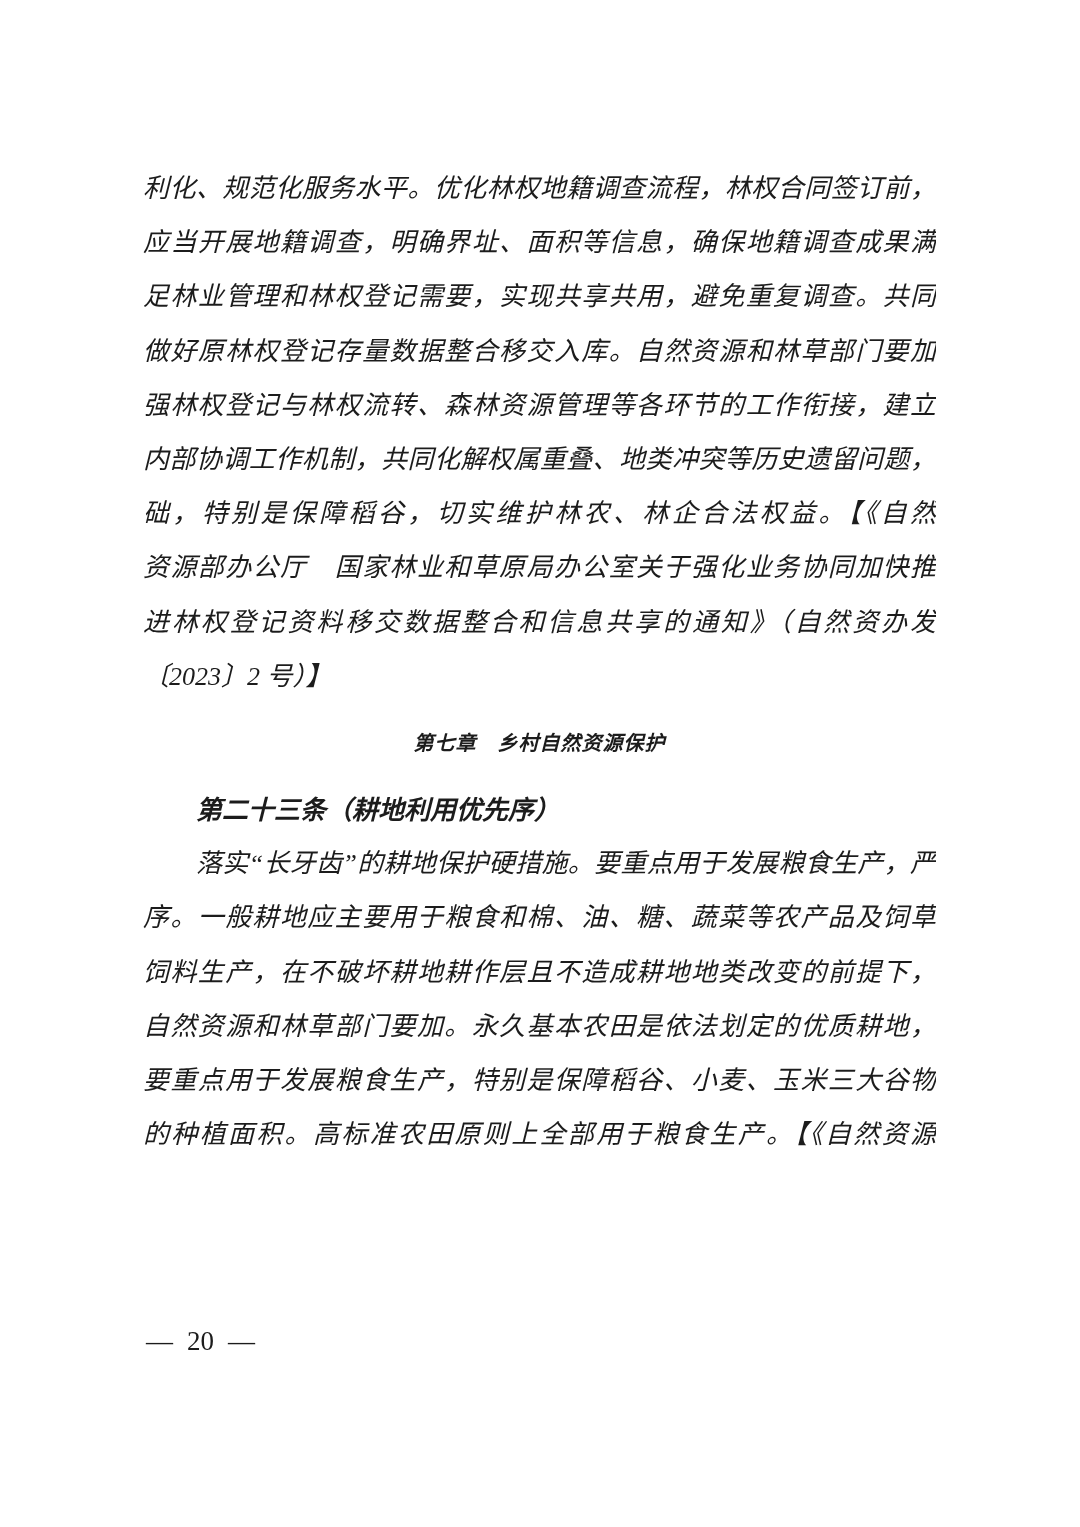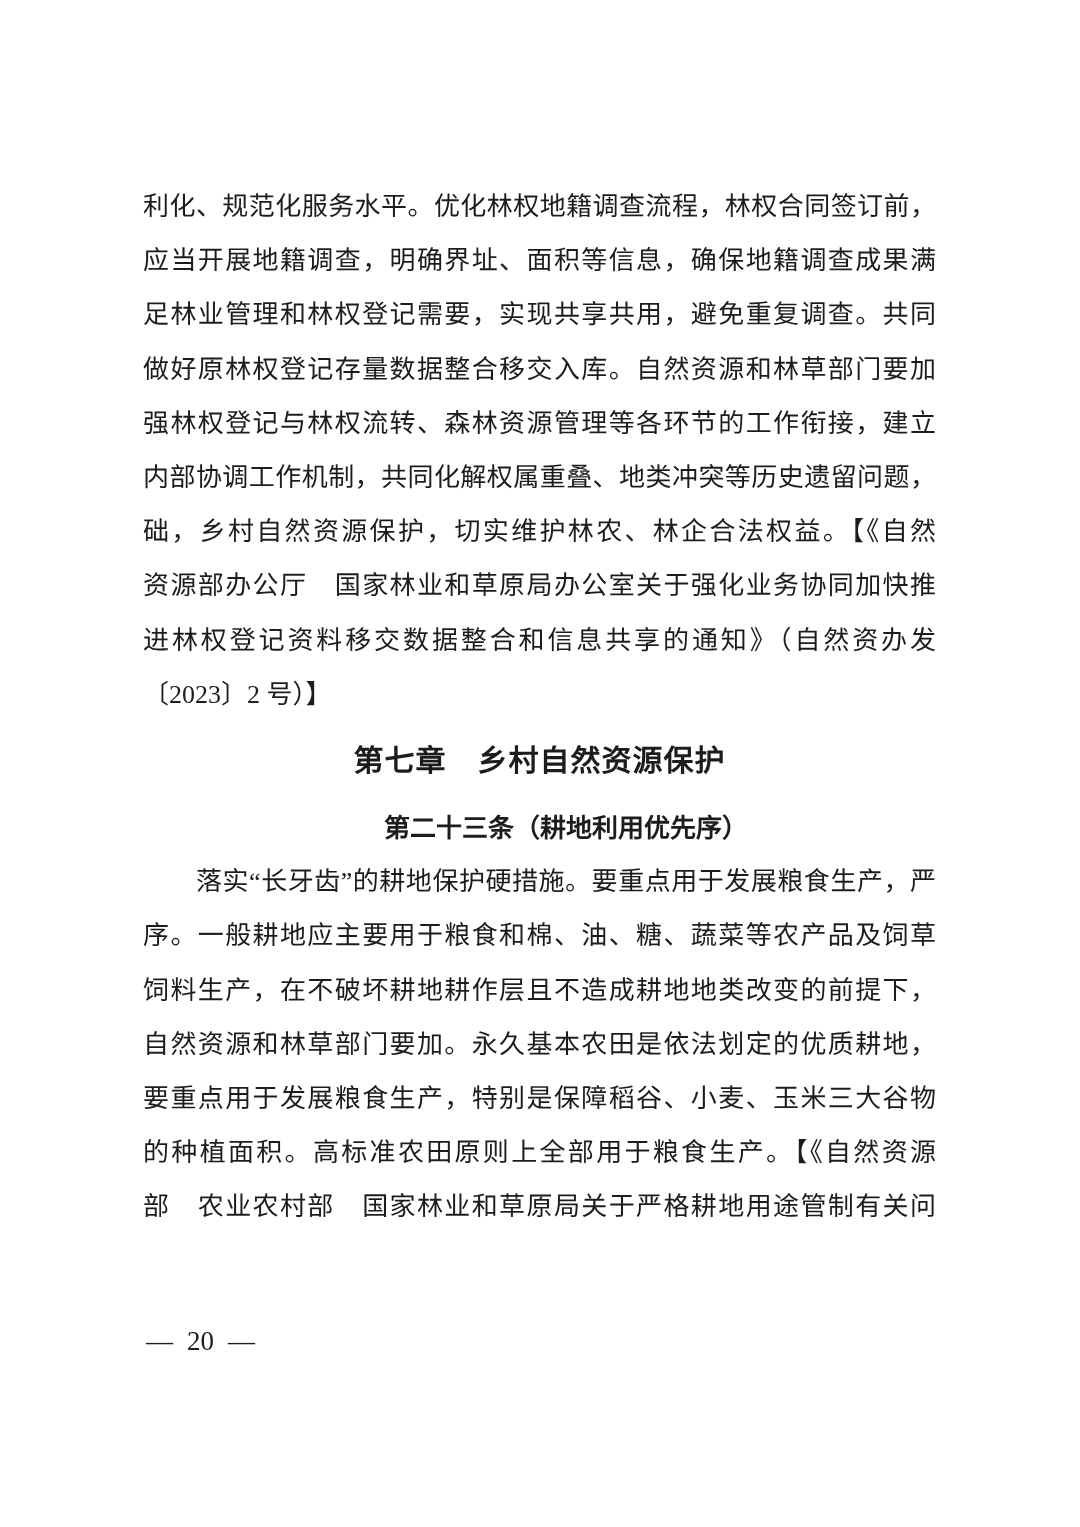--- a/index.html
+++ b/index.html
@@ -13,22 +13,23 @@
     height: 1527px;
     background: #ffffff;
     overflow: hidden;
     font-family: "Liberation Serif", serif;
     color: #1c1c1c;
     box-sizing: border-box;
   }
   .content {
     position: absolute;
     left: 143px;
-    top: 180px;
+    top: 162px;
     width: 793px;
+    font-style: italic;
   }
   .para { margin: 0; padding: 0; }
   .line {
     font-size: 26px;
     height: 54.2px;
     line-height: 54.2px;
     text-align: justify;
     text-align-last: justify;
     text-justify: inter-character;
     overflow: hidden;
@@ -37,36 +38,36 @@
   
   .p1 .line:last-child {
     text-align-last: left;
   }
   
   .p2 .line:first-child {
     text-indent: 53px;
   }
   .chapter-heading {
     margin: 12px 0 0 0;
-    font-size: 30px;
+    font-size: 20px;
     line-height: 54.2px;
     height: 54.2px;
     font-weight: bold;
     text-align: center;
     letter-spacing: 1px;
     font-family: "Liberation Serif", serif;
   }
   .section-heading {
     margin: 13px 0 0 0;
     padding-left: 53px;
     font-size: 26px;
     line-height: 54.2px;
     height: 54.2px;
     font-weight: bold;
-    text-align: center;
+    text-align: left;
     font-family: "Liberation Sans", sans-serif;
   }
   .footer {
     position: absolute;
     left: 146px;
     top: 1326px;
     font-size: 27px;
     line-height: 30px;
     color: #1c1c1c;
     font-family: "Liberation Serif", serif;
@@ -81,38 +82,37 @@
 <div class="page">
   <div class="content">
 
     <div class="para p1">
         <div class="line">利化、规范化服务水平。优化林权地籍调查流程，林权合同签订前，</div>
         <div class="line">应当开展地籍调查，明确界址、面积等信息，确保地籍调查成果满</div>
         <div class="line">足林业管理和林权登记需要，实现共享共用，避免重复调查。共同</div>
         <div class="line">做好原林权登记存量数据整合移交入库。自然资源和林草部门要加</div>
         <div class="line">强林权登记与林权流转、森林资源管理等各环节的工作衔接，建立</div>
         <div class="line">内部协调工作机制，共同化解权属重叠、地类冲突等历史遗留问题，</div>
-        <div class="line">础，乡村自然资源保护，切实维护林农、林企合法权益。【《自然</div>
+        <div class="line">础，特别是保障稻谷，切实维护林农、林企合法权益。【《自然</div>
         <div class="line">资源部办公厅　国家林业和草原局办公室关于强化业务协同加快推</div>
         <div class="line">进林权登记资料移交数据整合和信息共享的通知》（自然资办发</div>
         <div class="line">〔2023〕2 号）】</div>
       </div>
 
     <h2 class="chapter-heading">第七章　乡村自然资源保护</h2>
 
     <h3 class="section-heading">第二十三条（耕地利用优先序）</h3>
 
     <div class="para p2">
         <div class="line">落实“长牙齿”的耕地保护硬措施。要重点用于发展粮食生产，严</div>
         <div class="line">序。一般耕地应主要用于粮食和棉、油、糖、蔬菜等农产品及饲草</div>
         <div class="line">饲料生产，在不破坏耕地耕作层且不造成耕地地类改变的前提下，</div>
         <div class="line">自然资源和林草部门要加。永久基本农田是依法划定的优质耕地，</div>
         <div class="line">要重点用于发展粮食生产，特别是保障稻谷、小麦、玉米三大谷物</div>
         <div class="line">的种植面积。高标准农田原则上全部用于粮食生产。【《自然资源</div>
-        <div class="line">部　农业农村部　国家林业和草原局关于严格耕地用途管制有关问</div>
       </div>
 
   </div>
 
   <div class="footer">
     <span>—</span><span class="num">20</span><span>—</span>
   </div>
 </div>
 
 </body></html>

